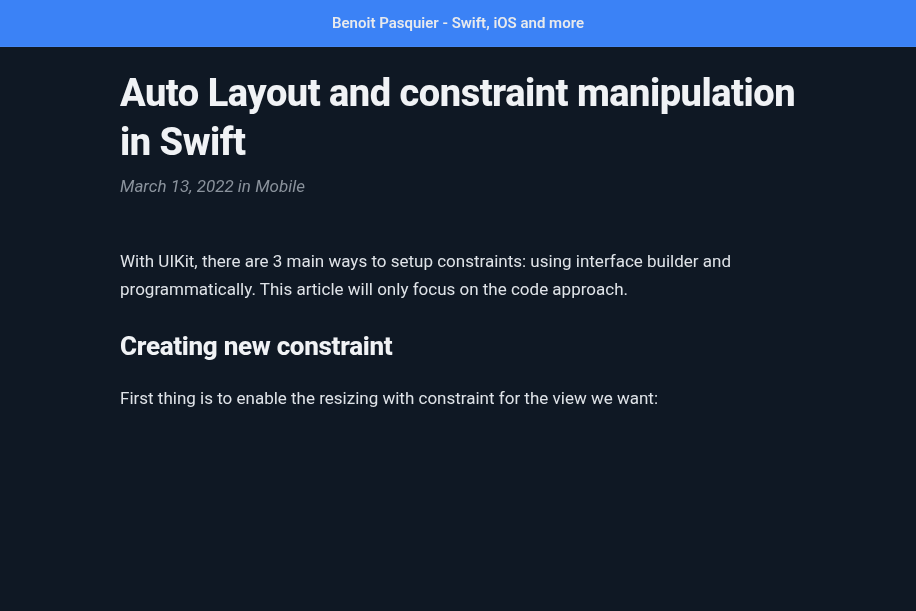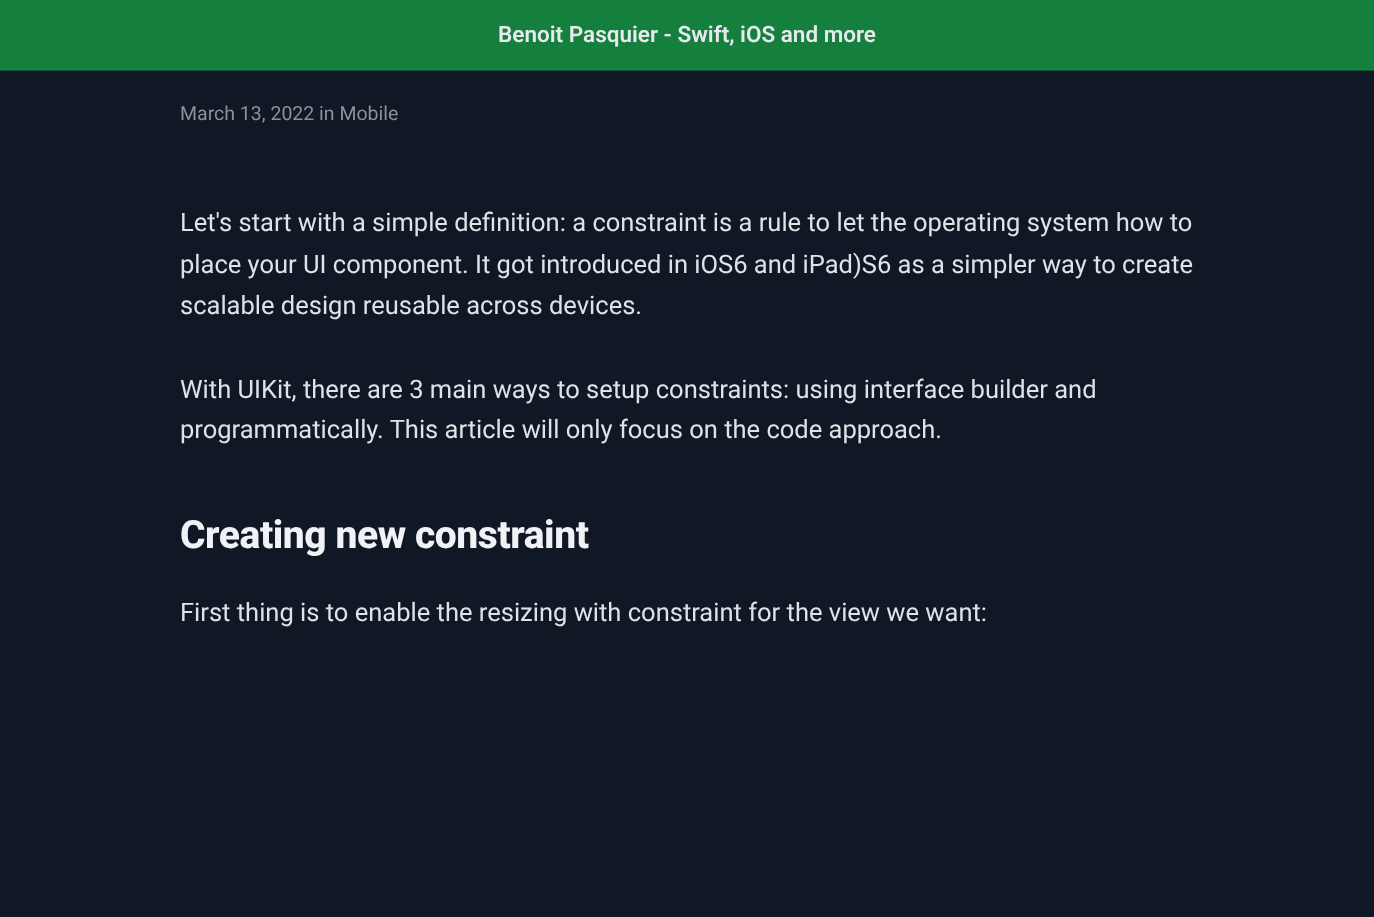--- a/index.html
+++ b/index.html
@@ -9,21 +9,21 @@
     }
     body {
       background-color: #0f1824;
       color: #e8e8e8;
       font-family: -apple-system, BlinkMacSystemFont, "Segoe UI", Roboto, "Helvetica Neue", Arial, sans-serif;
       width: 916px;
       height: 611px;
       overflow: hidden;
     }
     .header {
-      background-color: #15803d;
+      background-color: #3b82f6;
       padding: 14px 0;
       text-align: center;
       border-bottom: 1px solid rgba(255,255,255,0.05);
     }
     .header-title {
       color: #e8eaed;
       font-size: 15px;
       font-weight: 600;
     }
     .content {
@@ -33,52 +33,53 @@
     }
     .article-title {
       font-size: 38px;
       font-weight: 800;
       color: #f0f2f5;
       line-height: 1.28;
       margin-bottom: 10px;
       letter-spacing: -0.5px;
     }
     .article-meta {
-      font-size: 13px;
+      font-size: 17px;
       color: #8a929c;
       margin-bottom: 52px;
+      font-style: italic;
     }
     .article-meta .category {
       color: #8a929c;
     }
     .article-body p {
       font-size: 17px;
       line-height: 1.62;
       color: #dfe3e8;
       margin-bottom: 28px;
     }
     .article-body h2 {
       font-size: 26px;
       font-weight: 800;
       color: #f0f2f5;
-      margin-top: 40px;
+      margin-top: 28px;
       margin-bottom: 24px;
       letter-spacing: -0.3px;
     }
   </style>
 </head>
 <body>
 
 <header class="header">
   <div class="header-title">Benoit Pasquier - Swift, iOS and more</div>
 </header>
 
 <main class="content">
+  <h1 class="article-title">Auto Layout and constraint manipulation in Swift</h1>
   <div class="article-meta">
     <span>March 13, 2022</span><span> in </span><span class="category">Mobile</span>
   </div>
   <div class="article-body">
-    <p>Let's start with a simple definition: a constraint is a rule to let the operating system how to place your UI component. It got introduced in iOS6 and iPad)S6 as a simpler way to create scalable design reusable across devices.</p>
     <p>With UIKit, there are 3 main ways to setup constraints: using interface builder and programmatically. This article will only focus on the code approach.</p>
     <h2>Creating new constraint</h2>
     <p>First thing is to enable the resizing with constraint for the view we want:</p>
   </div>
 </main>
 
 </body></html>

